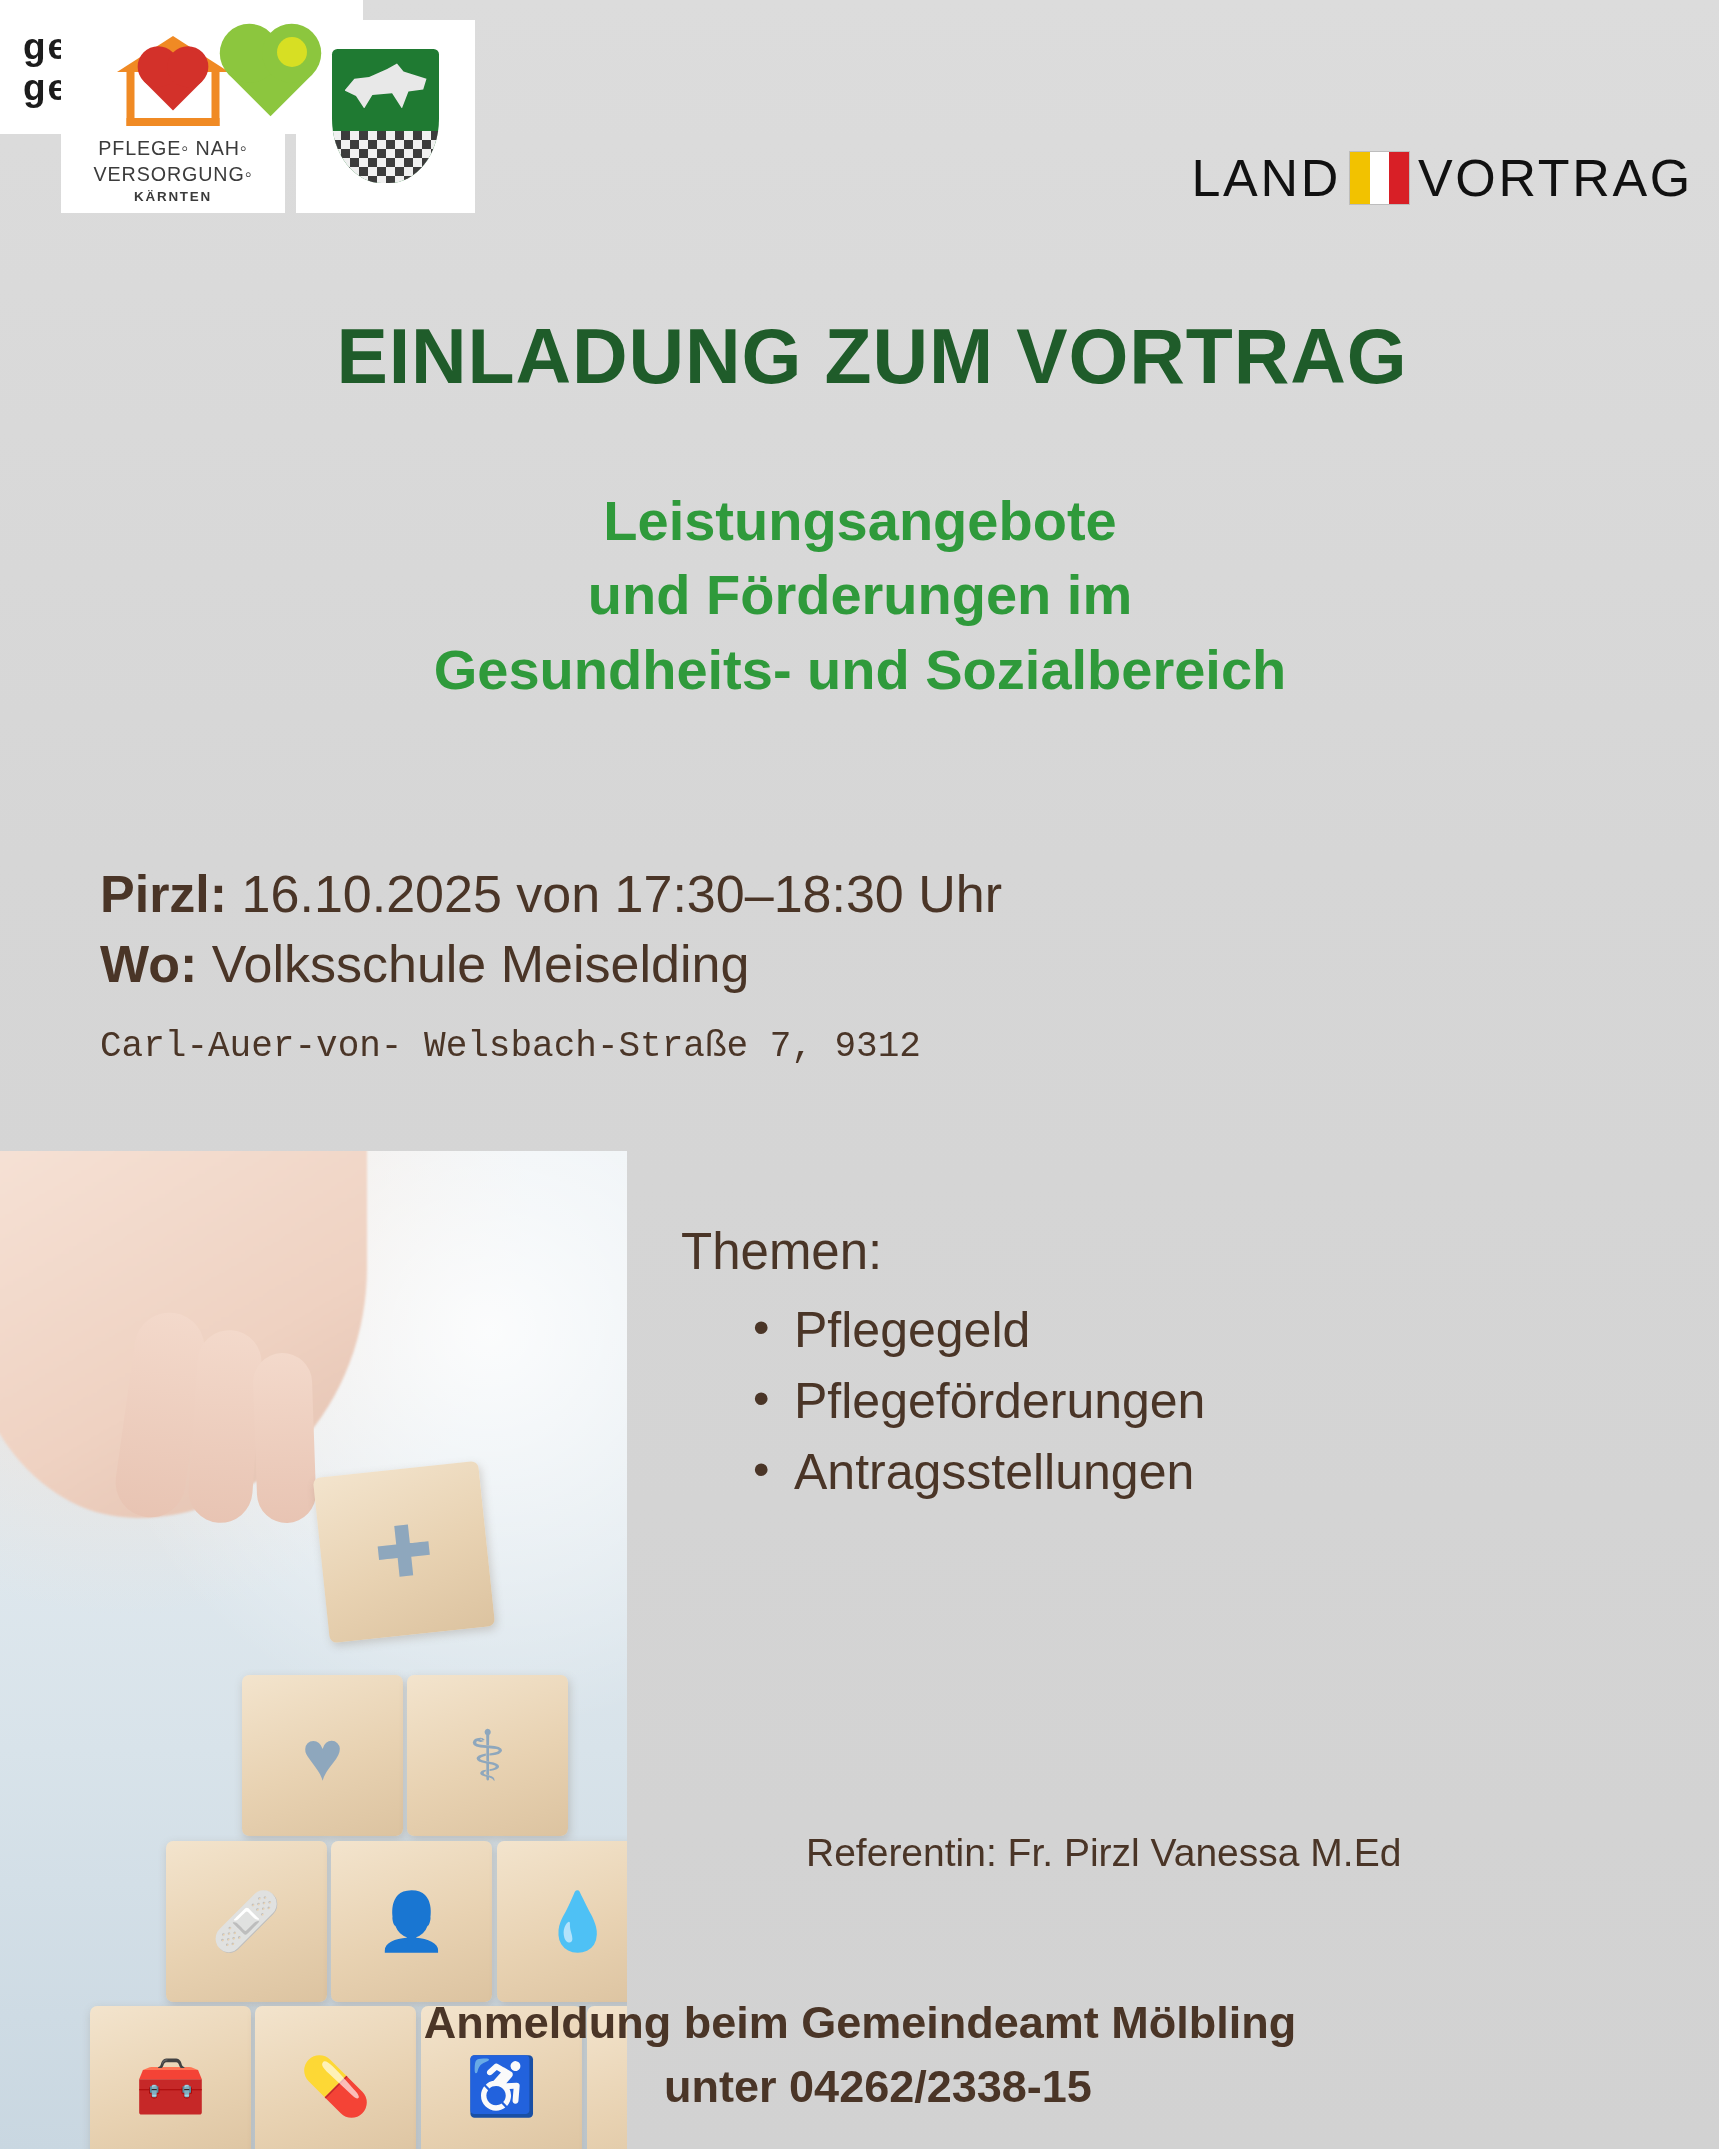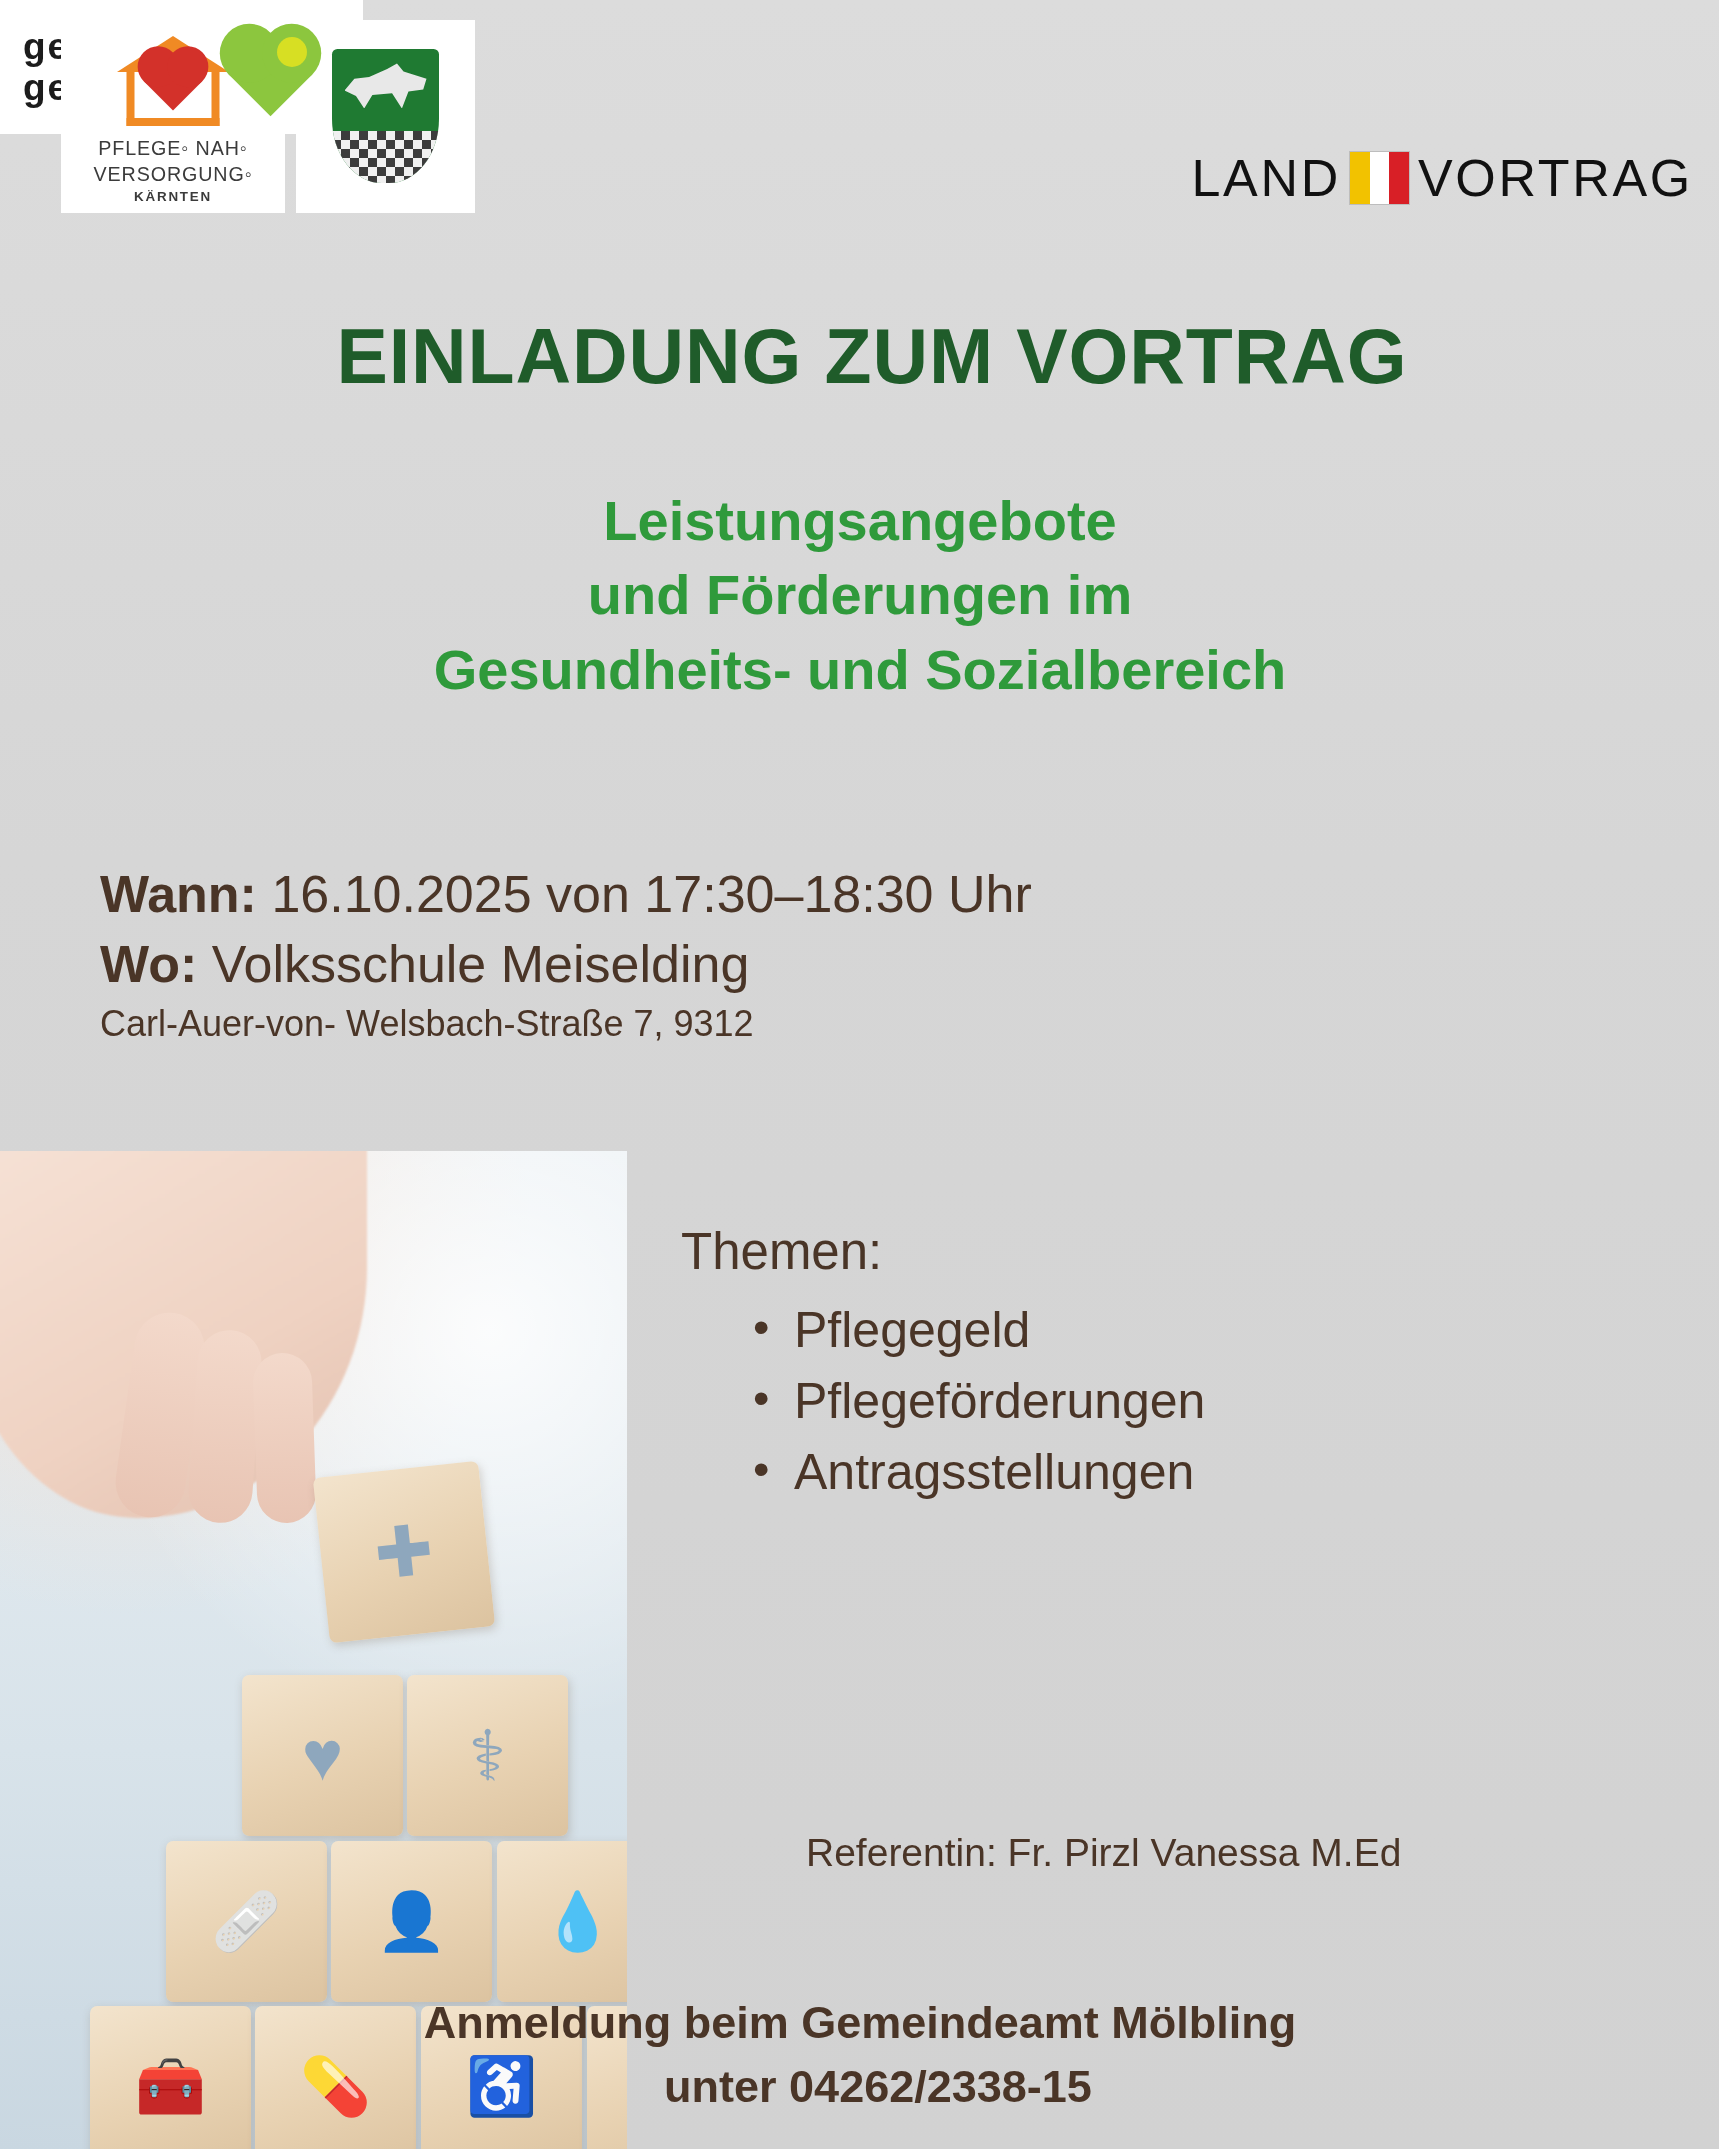--- a/index.html
+++ b/index.html
@@ -268,23 +268,24 @@
   .details .row {
     font-size: 52px;
     color: #4a3527;
     line-height: 1.34;
     white-space: nowrap;
   }
   .details .row b {
     font-weight: 800;
   }
   .details .addr {
-    margin-top: 4px;
+    margin-top: 27px;
     font-size: 36px;
     color: #4a3527;
+    font-family: Liberation Mono, monospace;
   }
 
   
   .photo {
     position: absolute;
     left: 0;
     top: 1151px;
     width: 627px;
     height: 999px;
     background: linear-gradient(160deg, #e7eef3 0%, #dbe6ee 45%, #cfdce6 100%);
@@ -454,21 +455,21 @@
   <div class="title-main">EINLADUNG ZUM VORTRAG</div>
 
   <div class="subtitle">
     <div>Leistungsangebote</div>
     <div>und Förderungen im</div>
     <div>Gesundheits- und Sozialbereich</div>
   </div>
 
   <div class="details">
     <div class="row">
-      <b>Wann:</b>
+      <b>Pirzl:</b>
       <span>16.10.2025 von 17:30–18:30 Uhr</span>
     </div>
     <div class="row">
       <b>Wo:</b>
       <span>Volksschule Meiselding</span>
     </div>
     <div class="addr">Carl-Auer-von- Welsbach-Straße 7, 9312</div>
   </div>
 
   <div class="photo">

